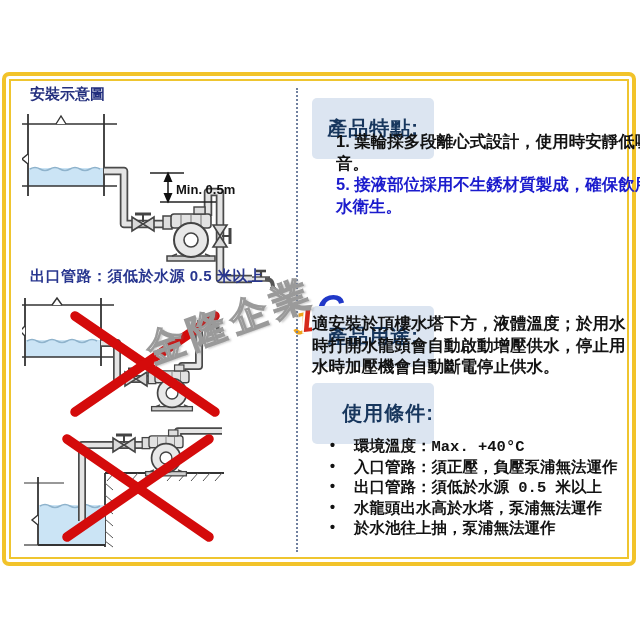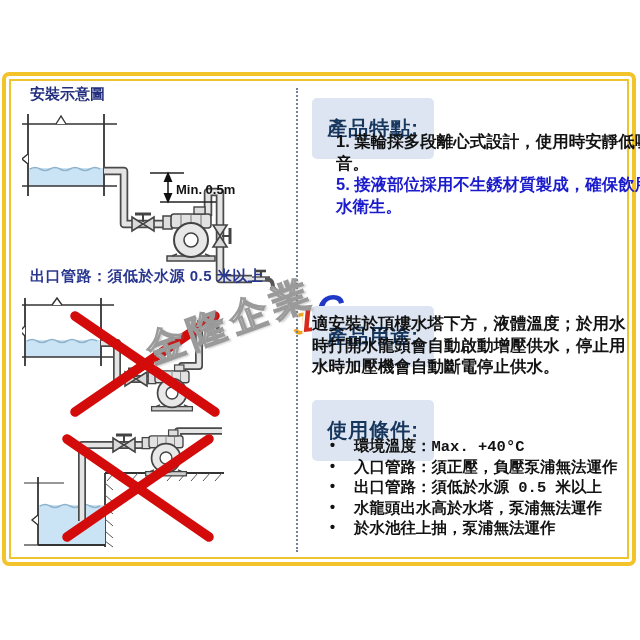--- a/index.html
+++ b/index.html
@@ -31,21 +31,21 @@
   .d2{position:absolute;left:22px;top:296px;z-index:2;}
   .d3{position:absolute;left:22px;top:425px;z-index:2;}
   
   .badge{
     position:absolute;left:312px;width:122px;box-sizing:border-box;padding:17px 0;
     background:#DCE5F1;color:#17365D;font-size:20px;font-weight:700;text-align:center;
     border-radius:5px;z-index:3;letter-spacing:1px;
   }
   .badge.b1{top:98px;}
   .badge.b2{top:289px;margin-top:17px;}
-  .badge.b3{top:400px;}
+  .badge.b3{top:383px;text-align:right;}
   .features{
     position:absolute;left:312px;top:131px;width:318px;z-index:3;
     font-size:16.5px;font-weight:700;line-height:21.5px;color:#121212;margin-left:24px;
   }
   .features p{margin:0;}
   .features p.blue{color:#1B1BCD;}
   .usage{
     position:absolute;left:312px;top:313px;width:318px;z-index:3;
     font-size:16.5px;font-weight:700;line-height:21.5px;color:#121212;
   }

